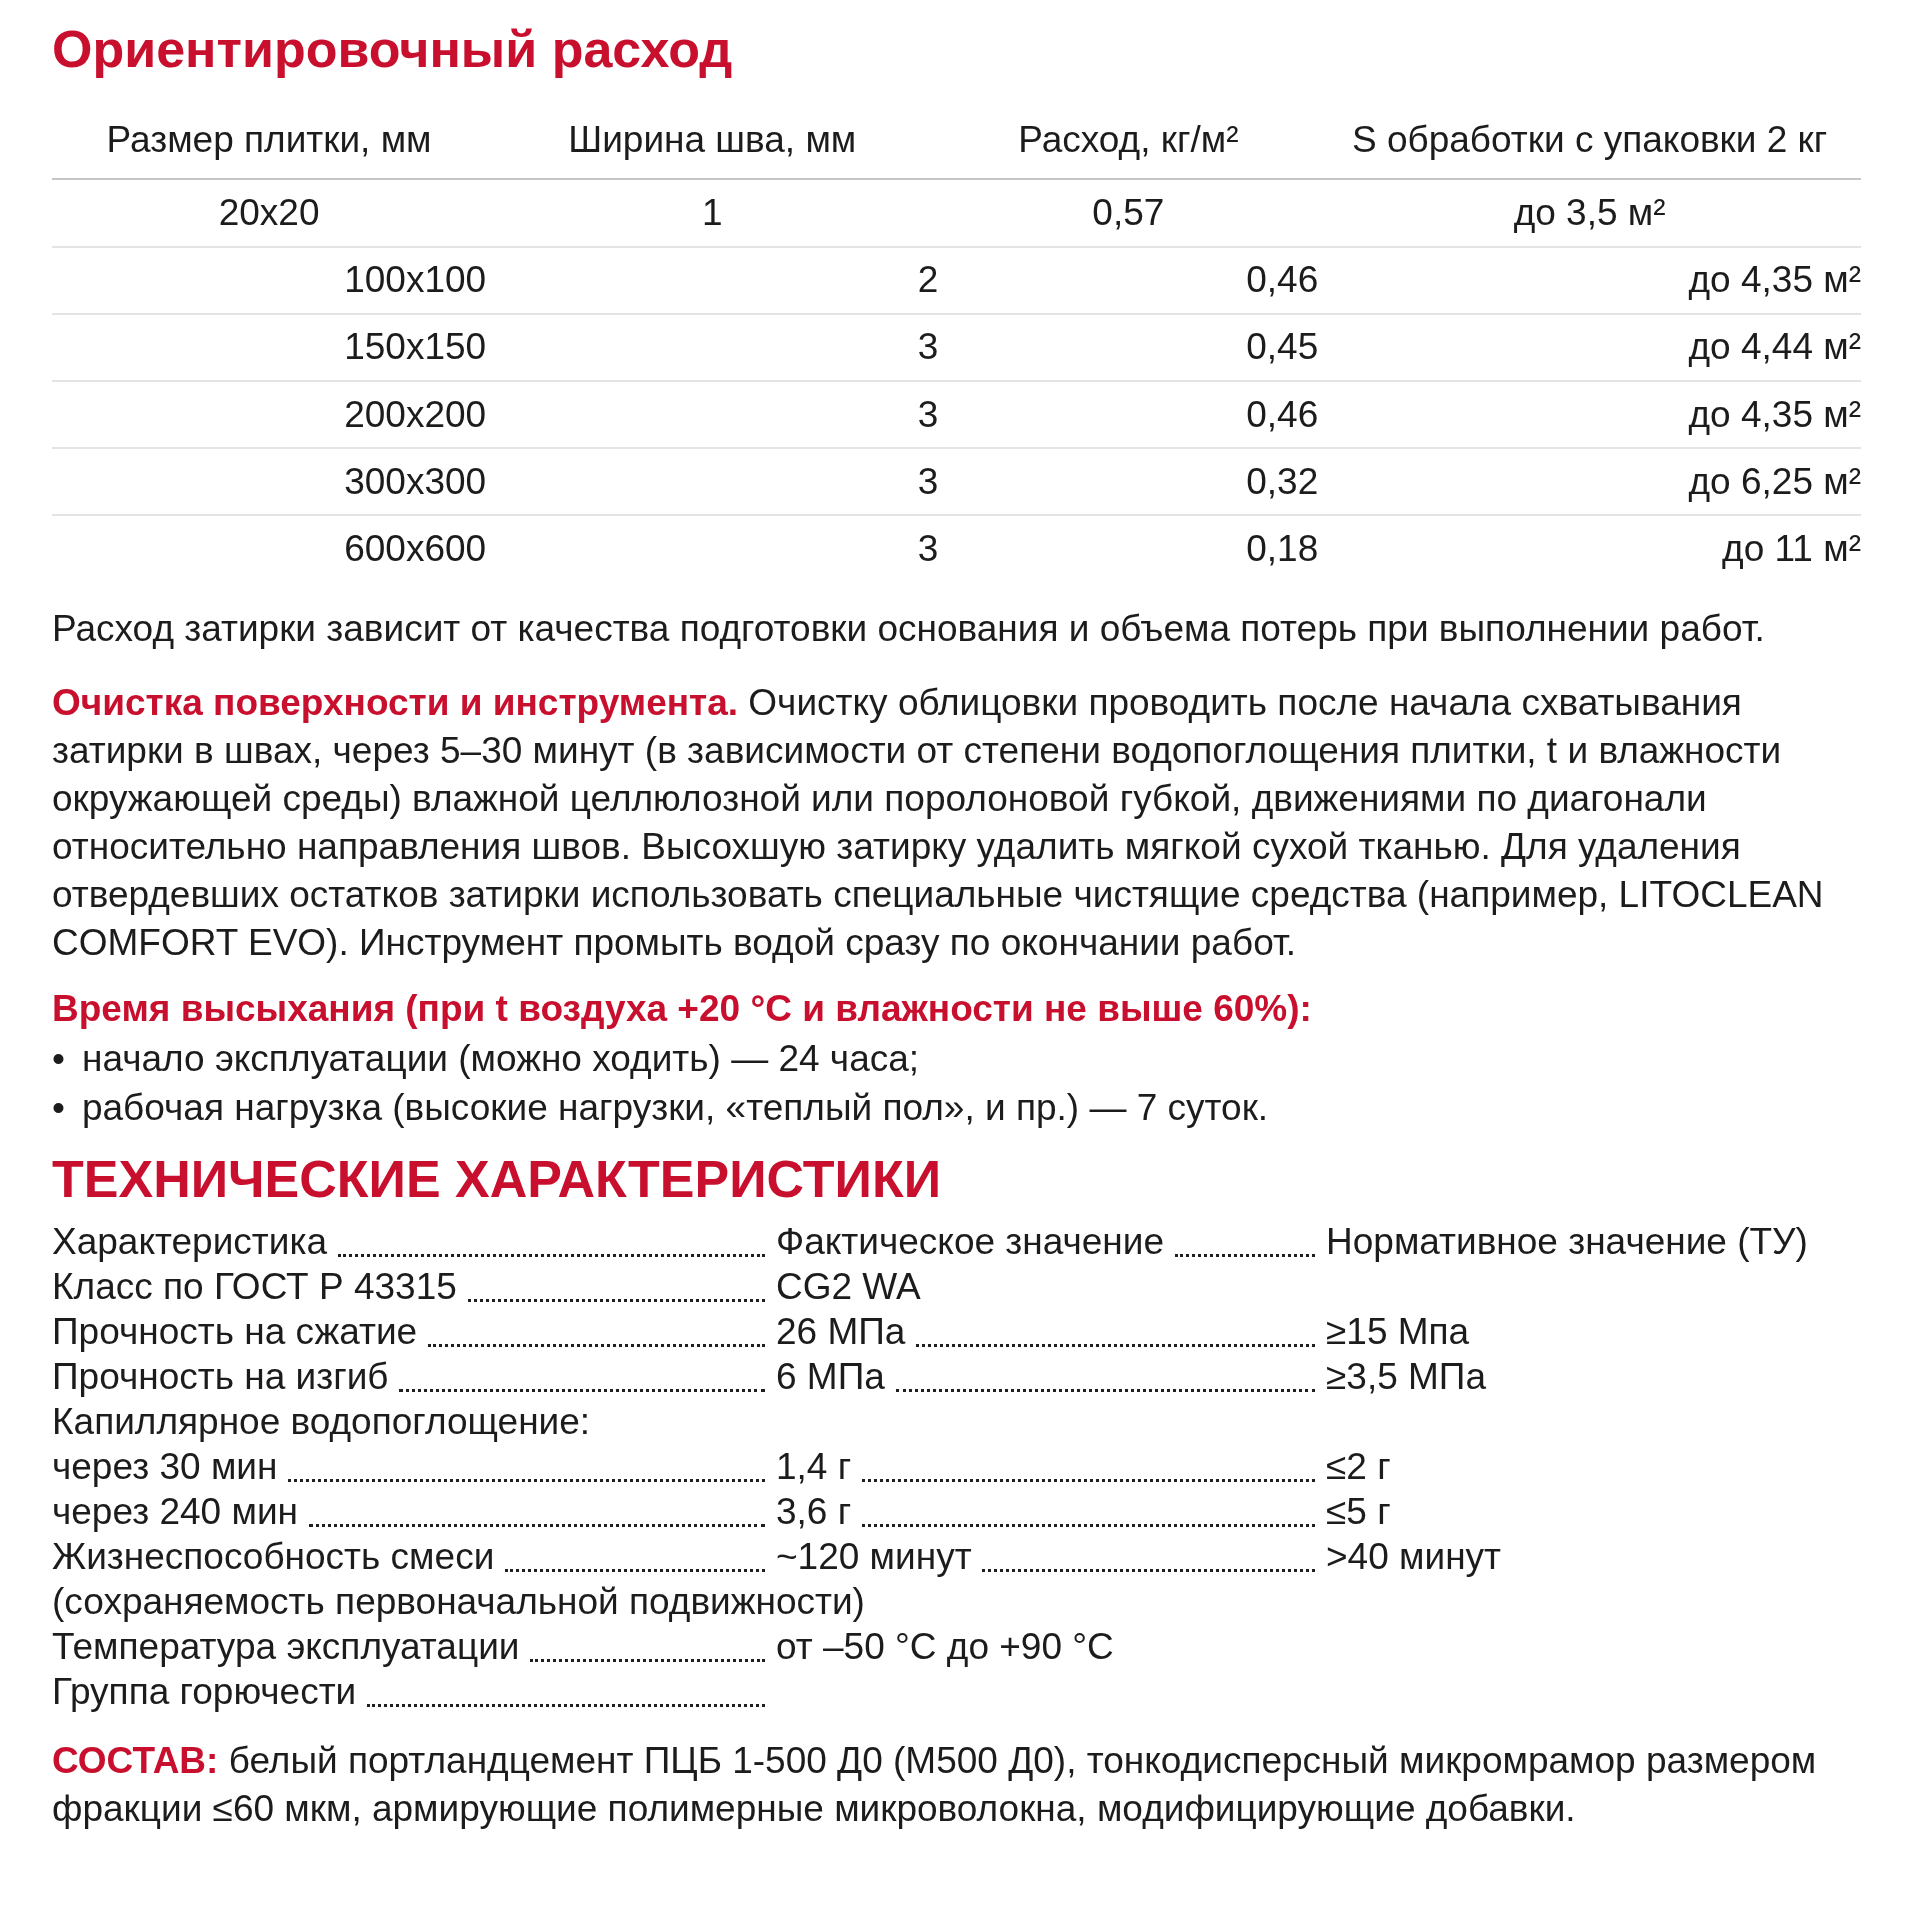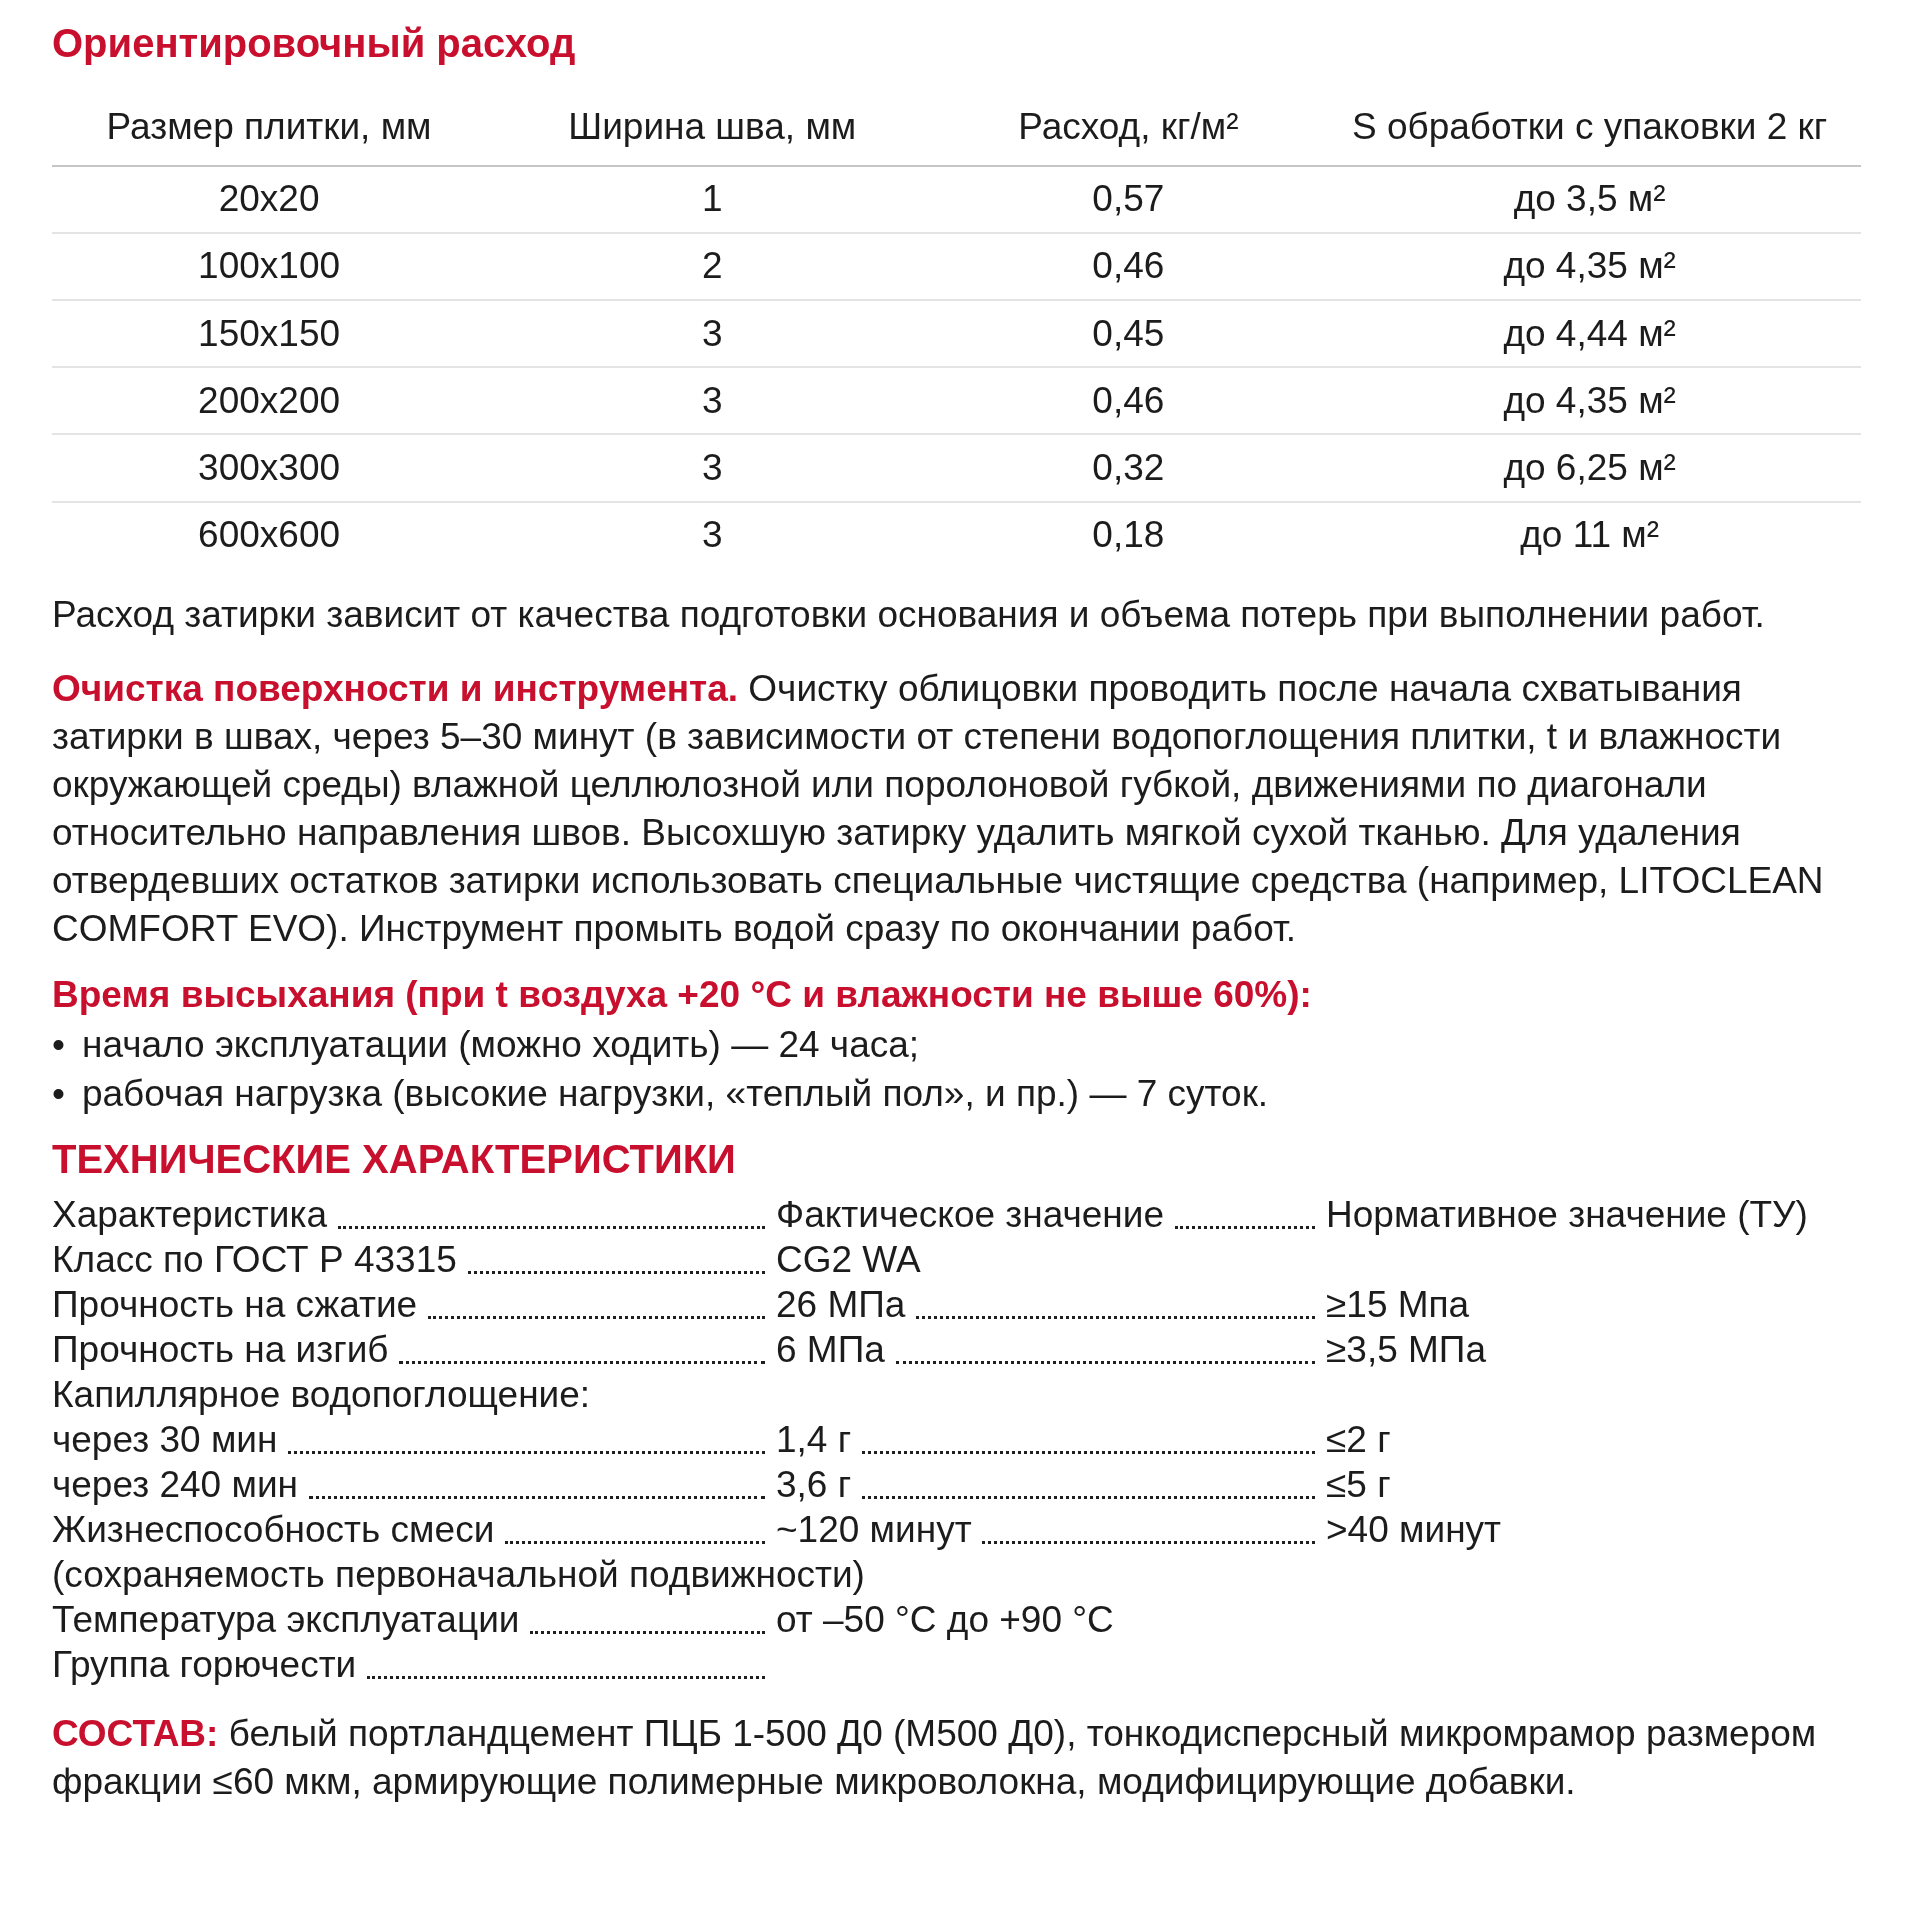--- a/index.html
+++ b/index.html
@@ -9,42 +9,42 @@
     font-family: "Liberation Sans", "DejaVu Sans", sans-serif;
     color: #1c1c1c;
     overflow: hidden;
   }
   .page { padding: 20px 65px 0 52px; }
 
   
   .red-title {
     color: #c8102e;
     font-weight: bold;
-    font-size: 40px;
+    font-size: 52px;
     line-height: 1.15;
   }
 
   
   table.cons {
     width: 100%;
     border-collapse: collapse;
     font-size: 37px;
     margin-top: 35px;
   }
   table.cons th {
     font-weight: normal;
     text-align: center;
     padding: 4.6px 0 17px 0;
     border-bottom: 2.3px solid #c6c6c6;
   }
   table.cons td {
     text-align: center;
     padding: 11.6px 0;
   }
-  table.cons tbody tr + tr td { border-top: 2.3px solid #e4e4e4; }
+  table.cons tbody tr + tr td { border-top: 2.3px solid #e4e4e4; text-align: right; }
   table.cons th:nth-child(1), table.cons td:nth-child(1) { width: 24%; }
   table.cons th:nth-child(2), table.cons td:nth-child(2) { width: 25%; }
   table.cons th:nth-child(3), table.cons td:nth-child(3) { width: 21%; }
   table.cons th:nth-child(4), table.cons td:nth-child(4) { width: 30%; }
 
   
   p.body-text {
     font-size: 37px;
     line-height: 48px;
   }

